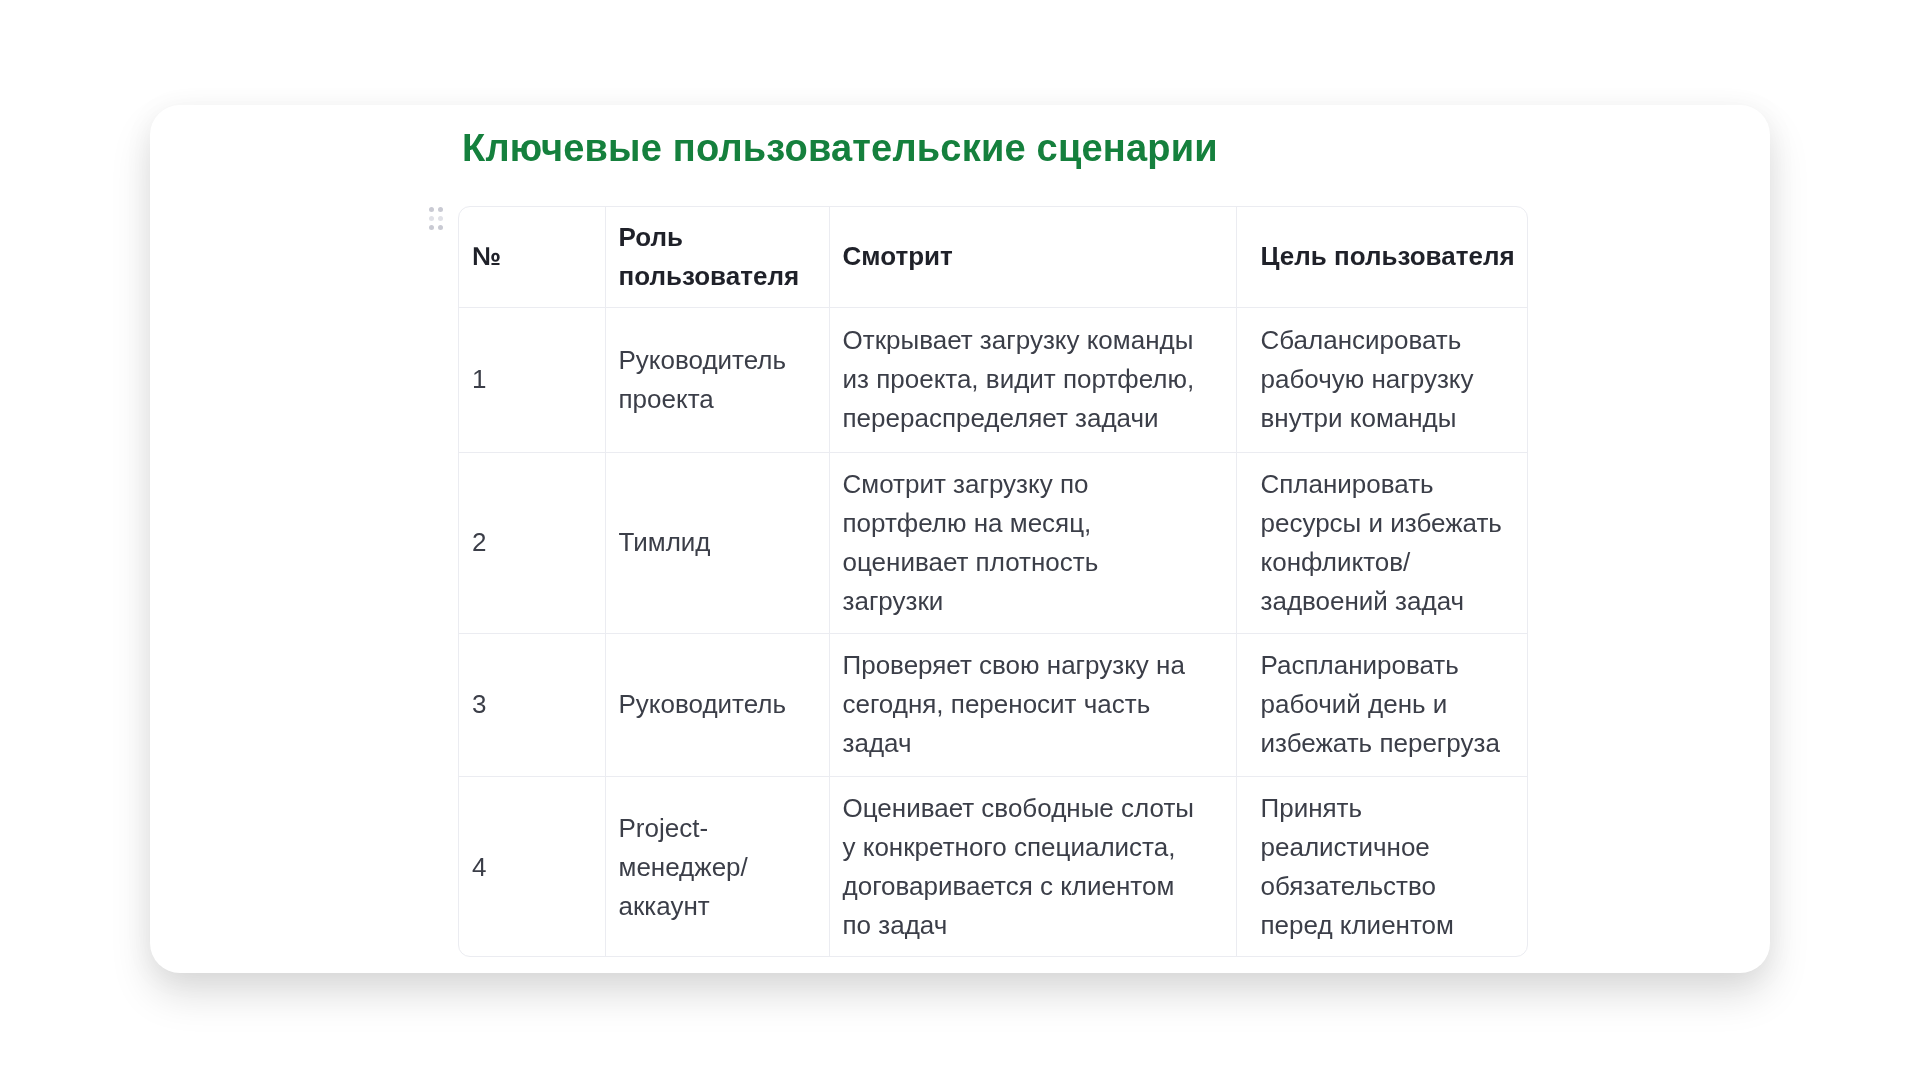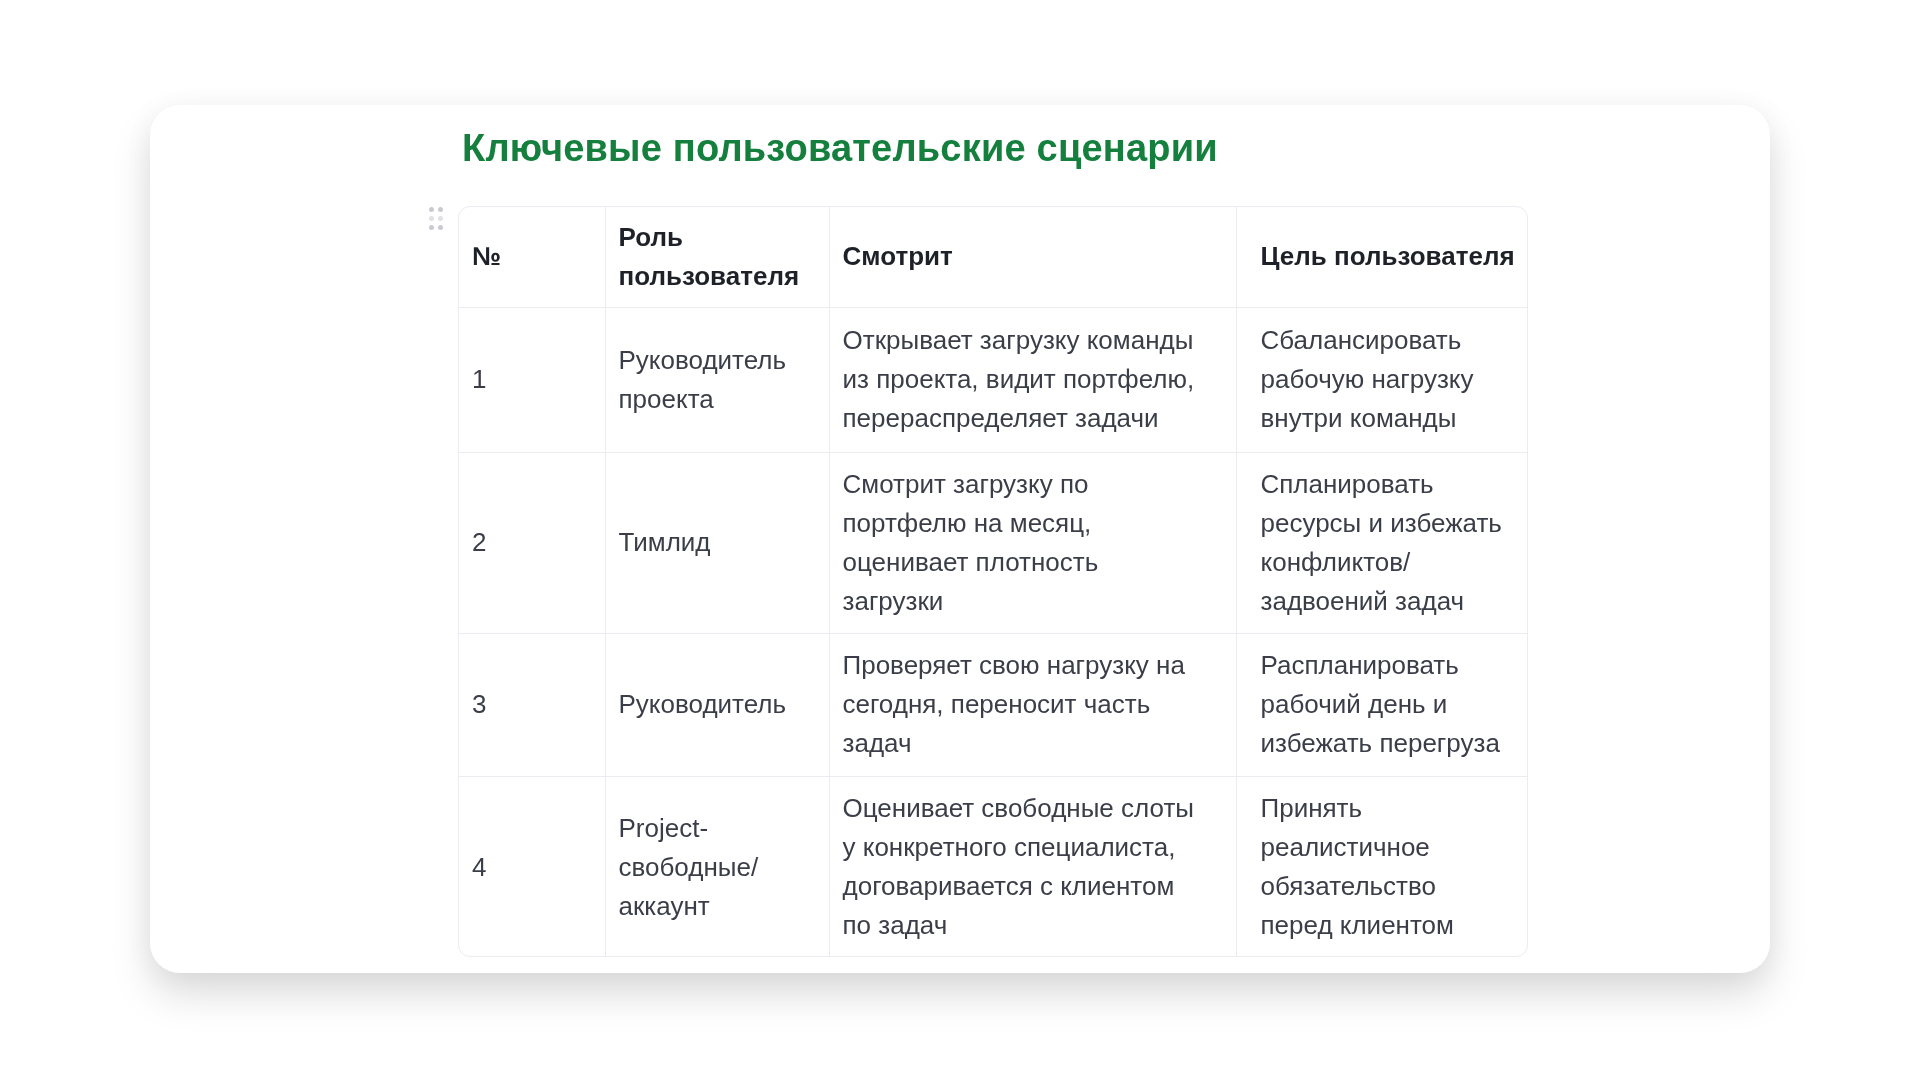--- a/index.html
+++ b/index.html
@@ -191,21 +191,21 @@
         <span class="line">избежать перегруза</span>
       </td>
     </tr>
 
     <tr class="r4">
       <td>
             <span class="line">4</span>
           </td>
       <td>
         <span class="line">Project-</span>
-        <span class="line">свободные/</span>
+        <span class="line">менеджер/</span>
         <span class="line">аккаунт</span>
       </td>
       <td>
         <span class="line">Оценивает свободные слоты</span>
         <span class="line">у конкретного специалиста,</span>
         <span class="line">договаривается с клиентом</span>
         <span class="line">по задач</span>
       </td>
       <td>
         <span class="line">Принять</span>

